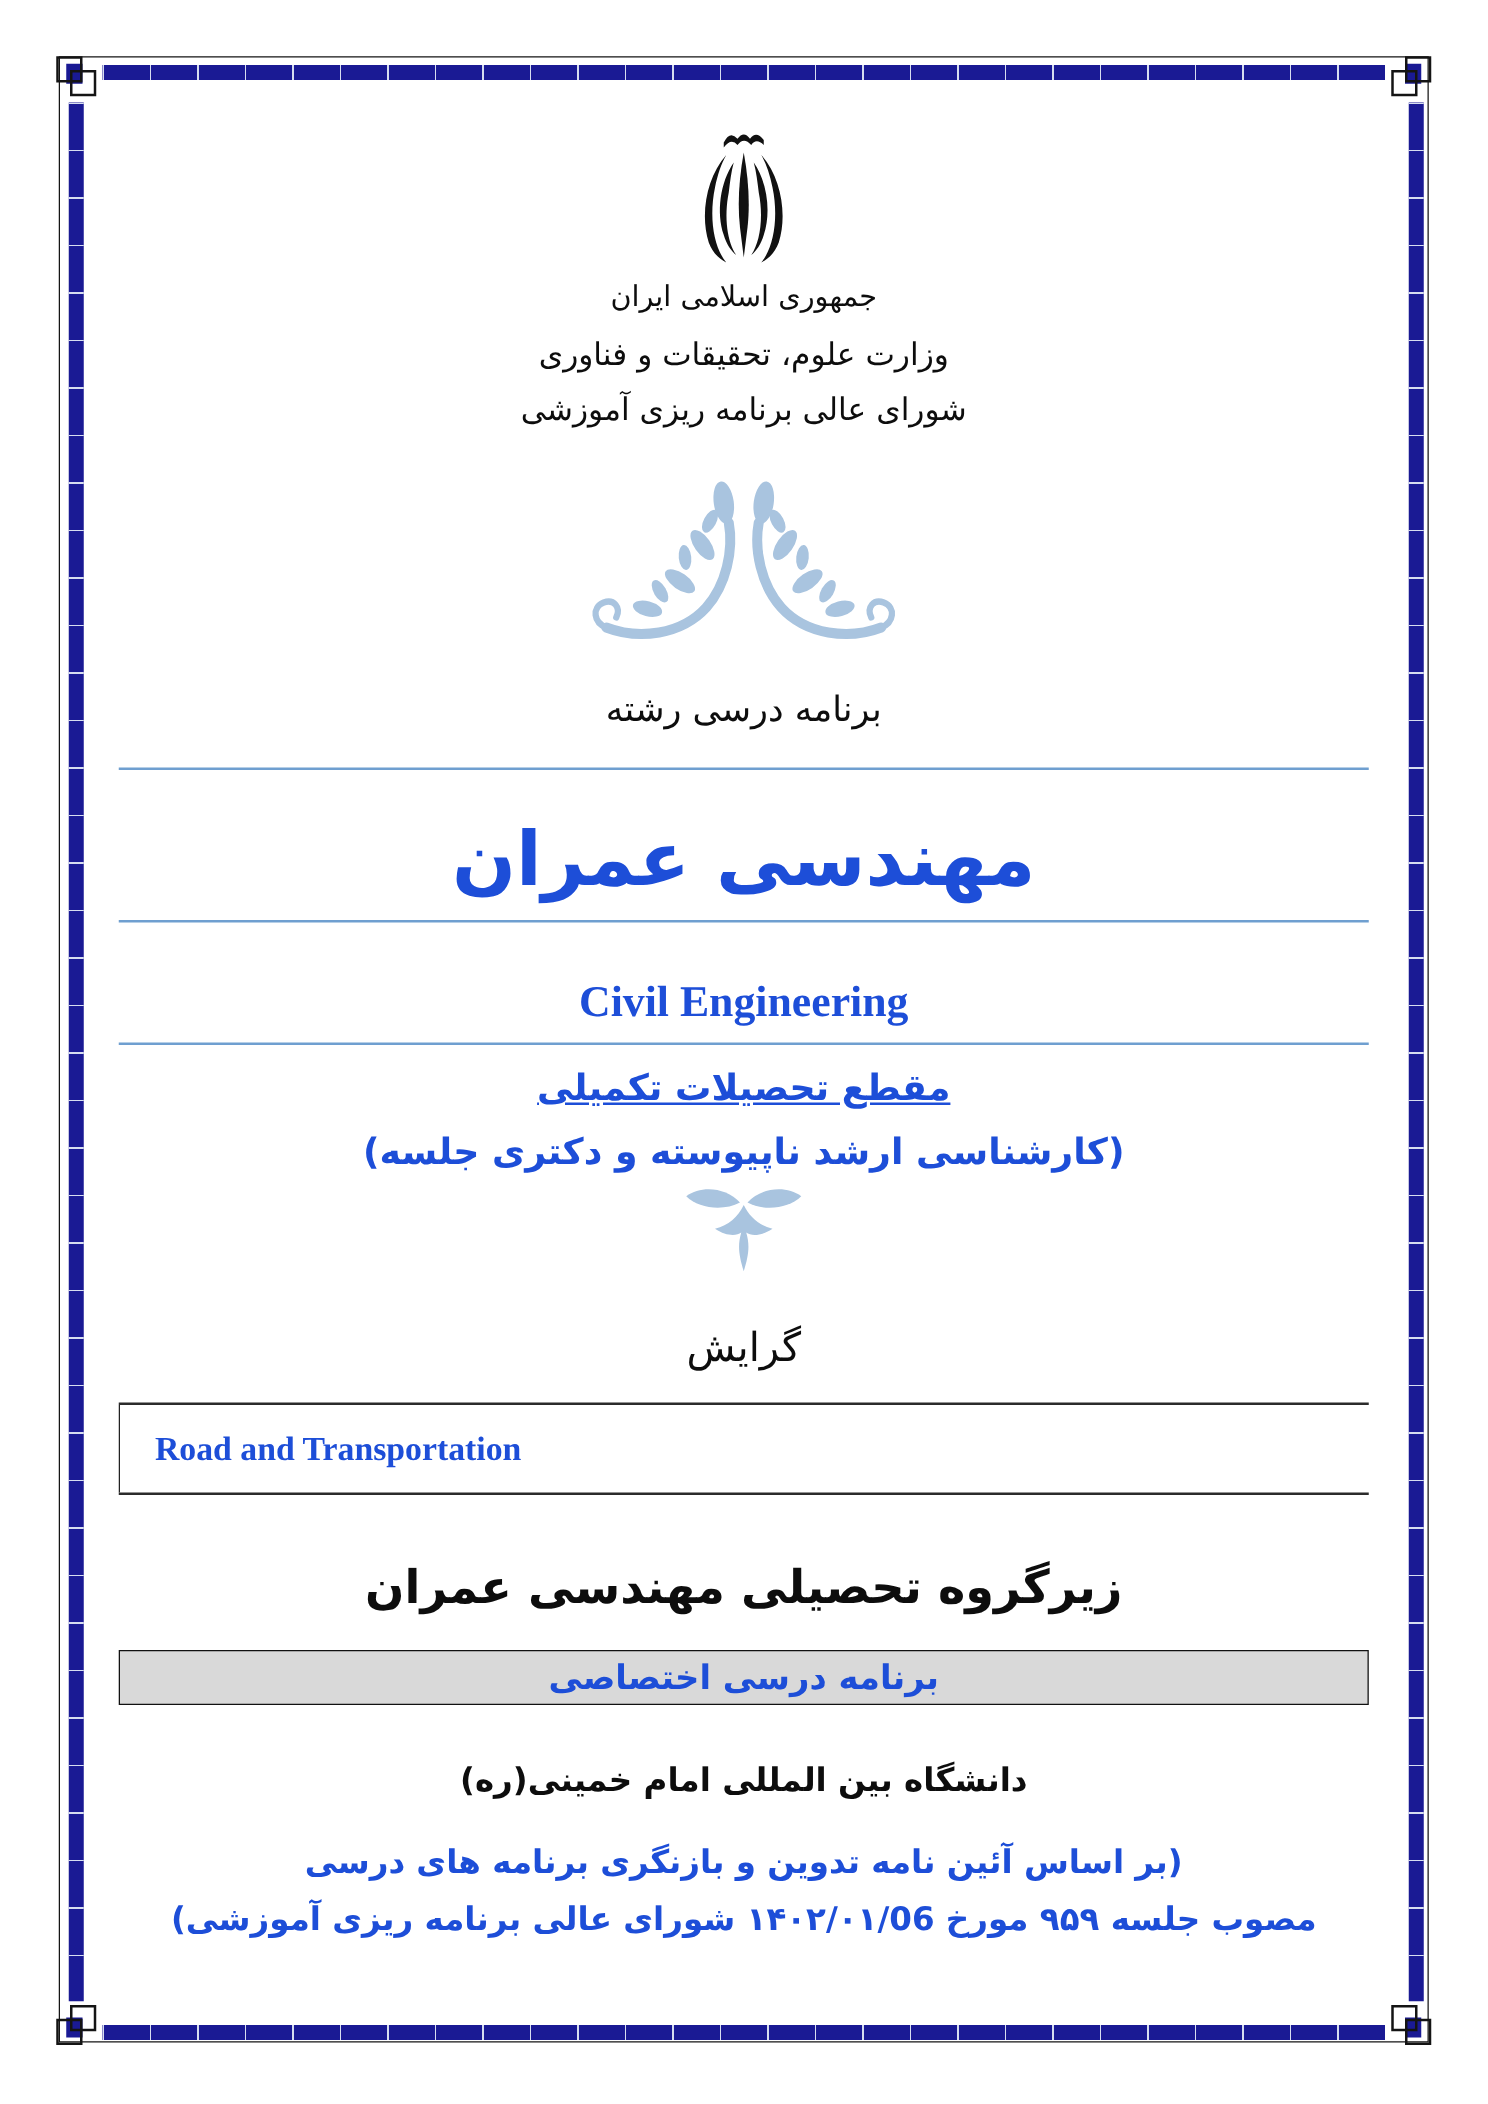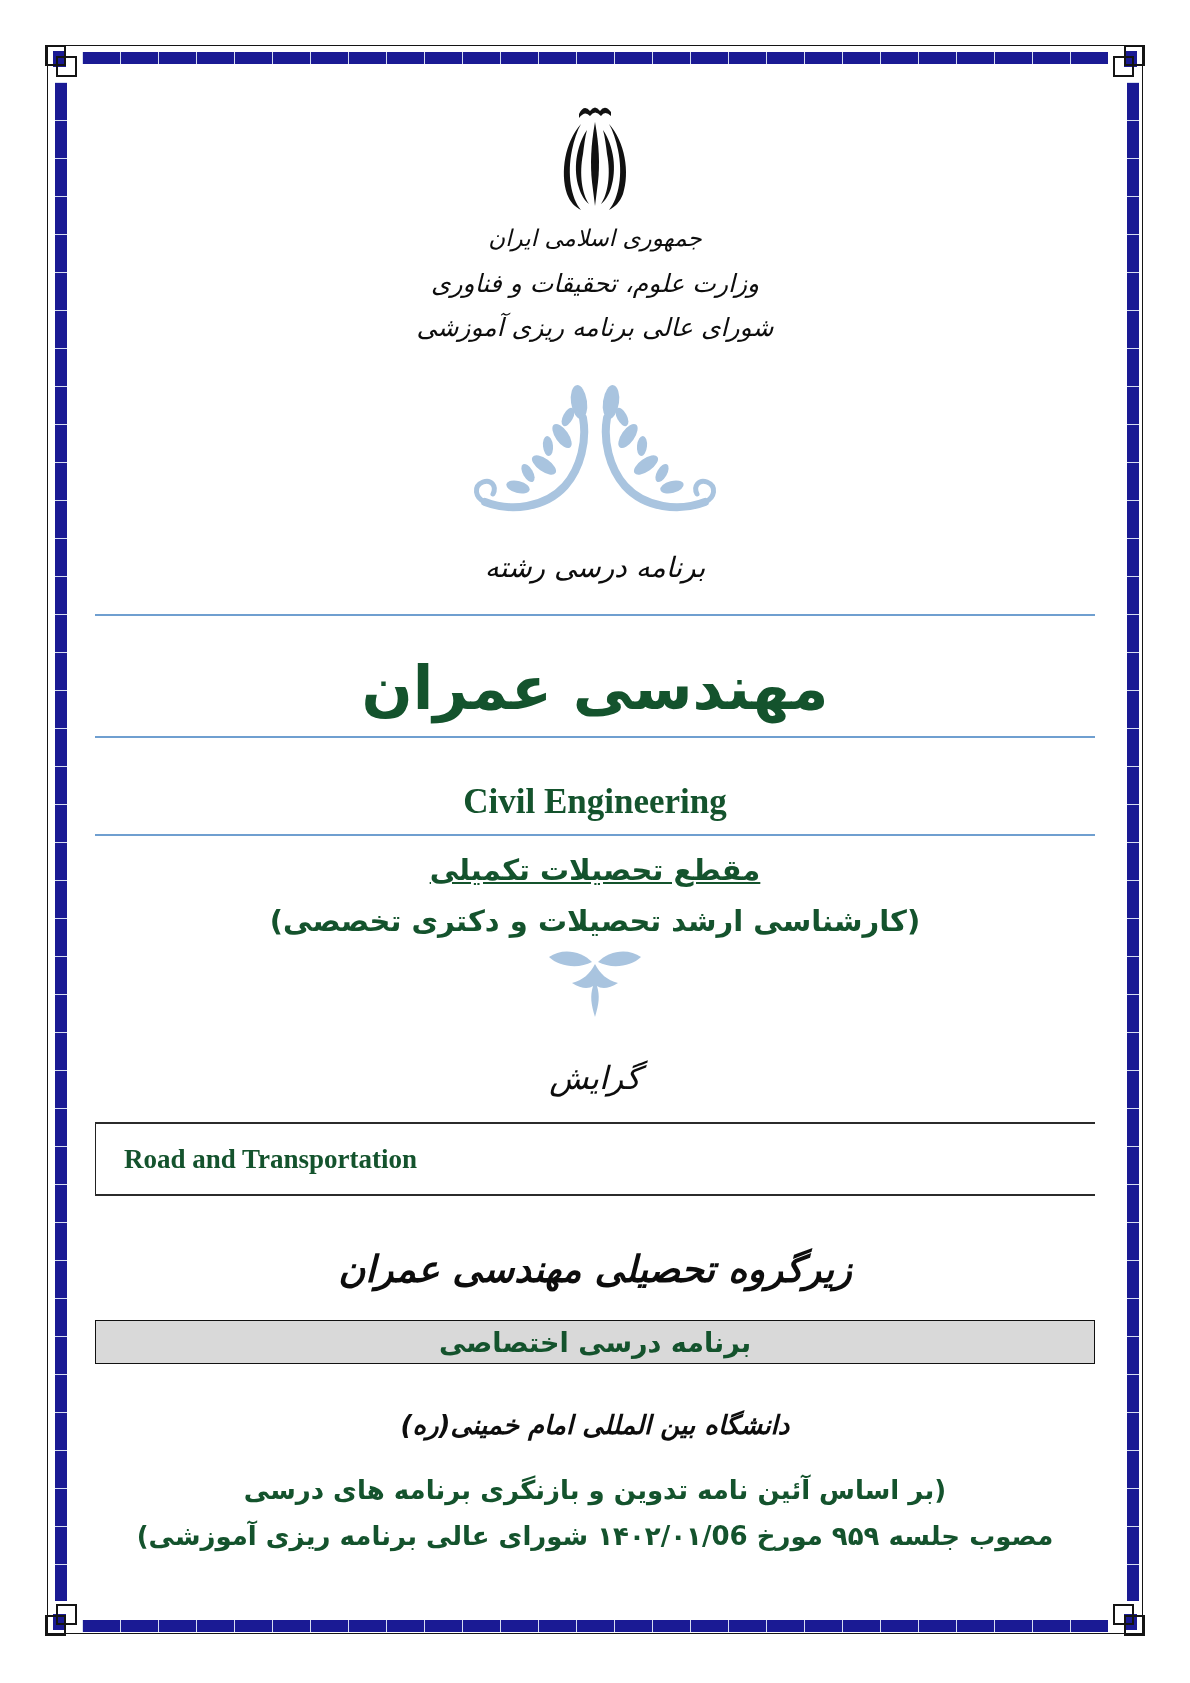--- a/index.html
+++ b/index.html
@@ -29,23 +29,23 @@
   .corner .cpatch{position:absolute;left:9px;top:7px;width:13px;height:16px;background:var(--navy);}
   .corner .sq{position:absolute;width:21px;height:21px;border:2.5px solid var(--ink);}
   .corner .sq.a{left:1px;top:1px;}
   .corner .sq.b{left:12px;top:12px;}
   .c-tl{left:44px;top:44px;}
   .c-tr{right:44px;top:44px;transform:scaleX(-1);}
   .c-bl{left:44px;bottom:46px;transform:scaleY(-1);}
   .c-br{right:44px;bottom:46px;transform:scale(-1,-1);}
 
   
-  .blk{position:absolute;left:95px;width:1000px;text-align:center;color:#14532d;}
+  .blk{position:absolute;left:95px;width:1000px;text-align:center;color:#1d4ed8;}
   .fa{direction:rtl;font-family:"DejaVu Sans",sans-serif;}
-  .cal{direction:rtl;font-family:"DejaVu Sans",sans-serif;font-style:italic;color:#0d0d0d;}
+  .cal{direction:rtl;font-family:"DejaVu Sans",sans-serif;color:#0d0d0d;}
   .heavy{font-weight:700;}
 
   #emblem{top:102px;}
   #cal-country{top:220px;font-size:23px;line-height:36px;}
   #cal-ministry{top:262px;font-size:25px;line-height:44px;}
   #cal-council{top:306px;font-size:25px;line-height:44px;}
   #flourish{top:380px;}
   #cal-program{top:540px;font-size:28px;line-height:56px;}
 
   .hr{position:absolute;left:95px;width:1000px;border-top:2px solid var(--rule);}
@@ -149,21 +149,21 @@
 
   <div class="blk fa heavy" id="field-fa">مهندسی عمران</div>
 
   <div class="hr" id="hr2"></div>
 
   <div class="blk" id="field-en">Civil Engineering</div>
 
   <div class="hr" id="hr3"></div>
 
   <div class="blk fa heavy" id="level1">مقطع تحصیلات تکمیلی</div>
-  <div class="blk fa heavy" id="level2">(کارشناسی ارشد تحصیلات و دکتری تخصصی)</div>
+  <div class="blk fa heavy" id="level2">(کارشناسی ارشد ناپیوسته و دکتری جلسه)</div>
 
   <div class="blk" id="finial">
     <svg width="100" height="74" viewBox="0 0 100 74" aria-hidden="true">
       <g fill="#a9c4df">
         <path d="M47 16 C36 4 16 2 4 11 C14 21 34 23 47 16 Z"></path>
         <path d="M53 16 C64 4 84 2 96 11 C86 21 66 23 53 16 Z"></path>
         <path d="M50 18 C45 28 38 34 27 37 C36 43 44 43 48 40 C45 50 46 58 50 71 C54 58 55 50 52 40 C56 43 64 43 73 37 C62 34 55 28 50 18 Z"></path>
       </g>
     </svg>
   </div>

